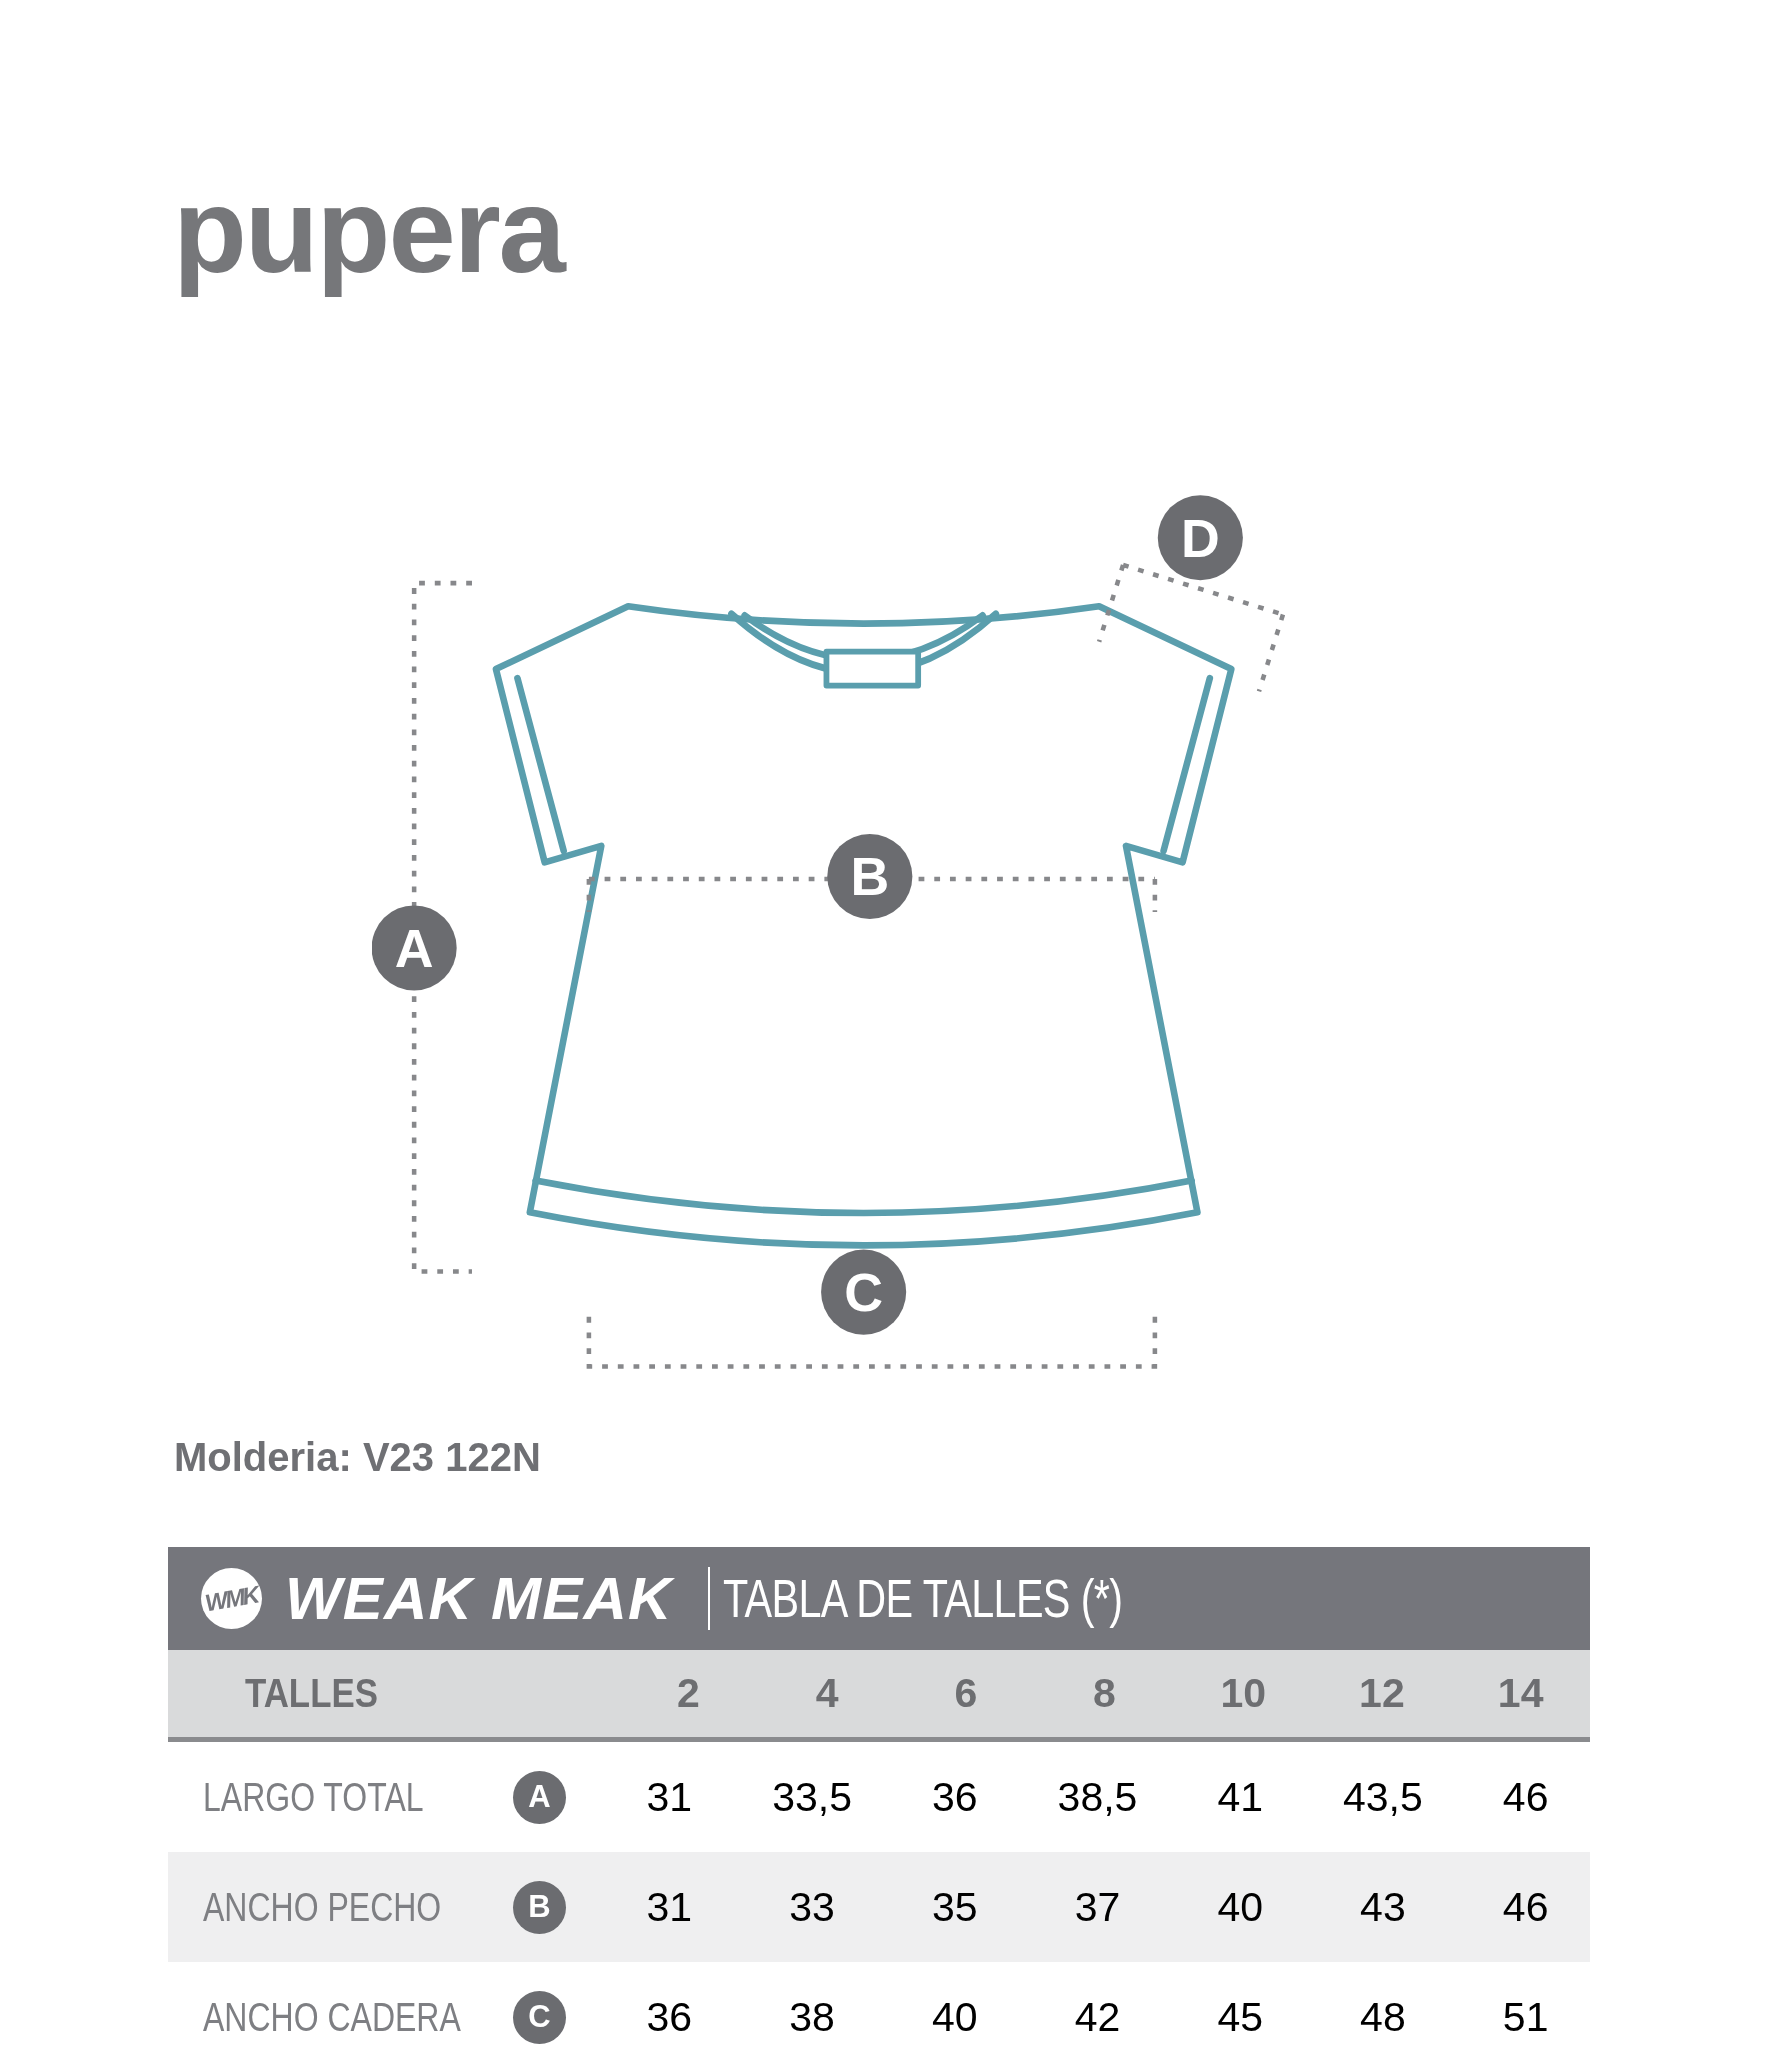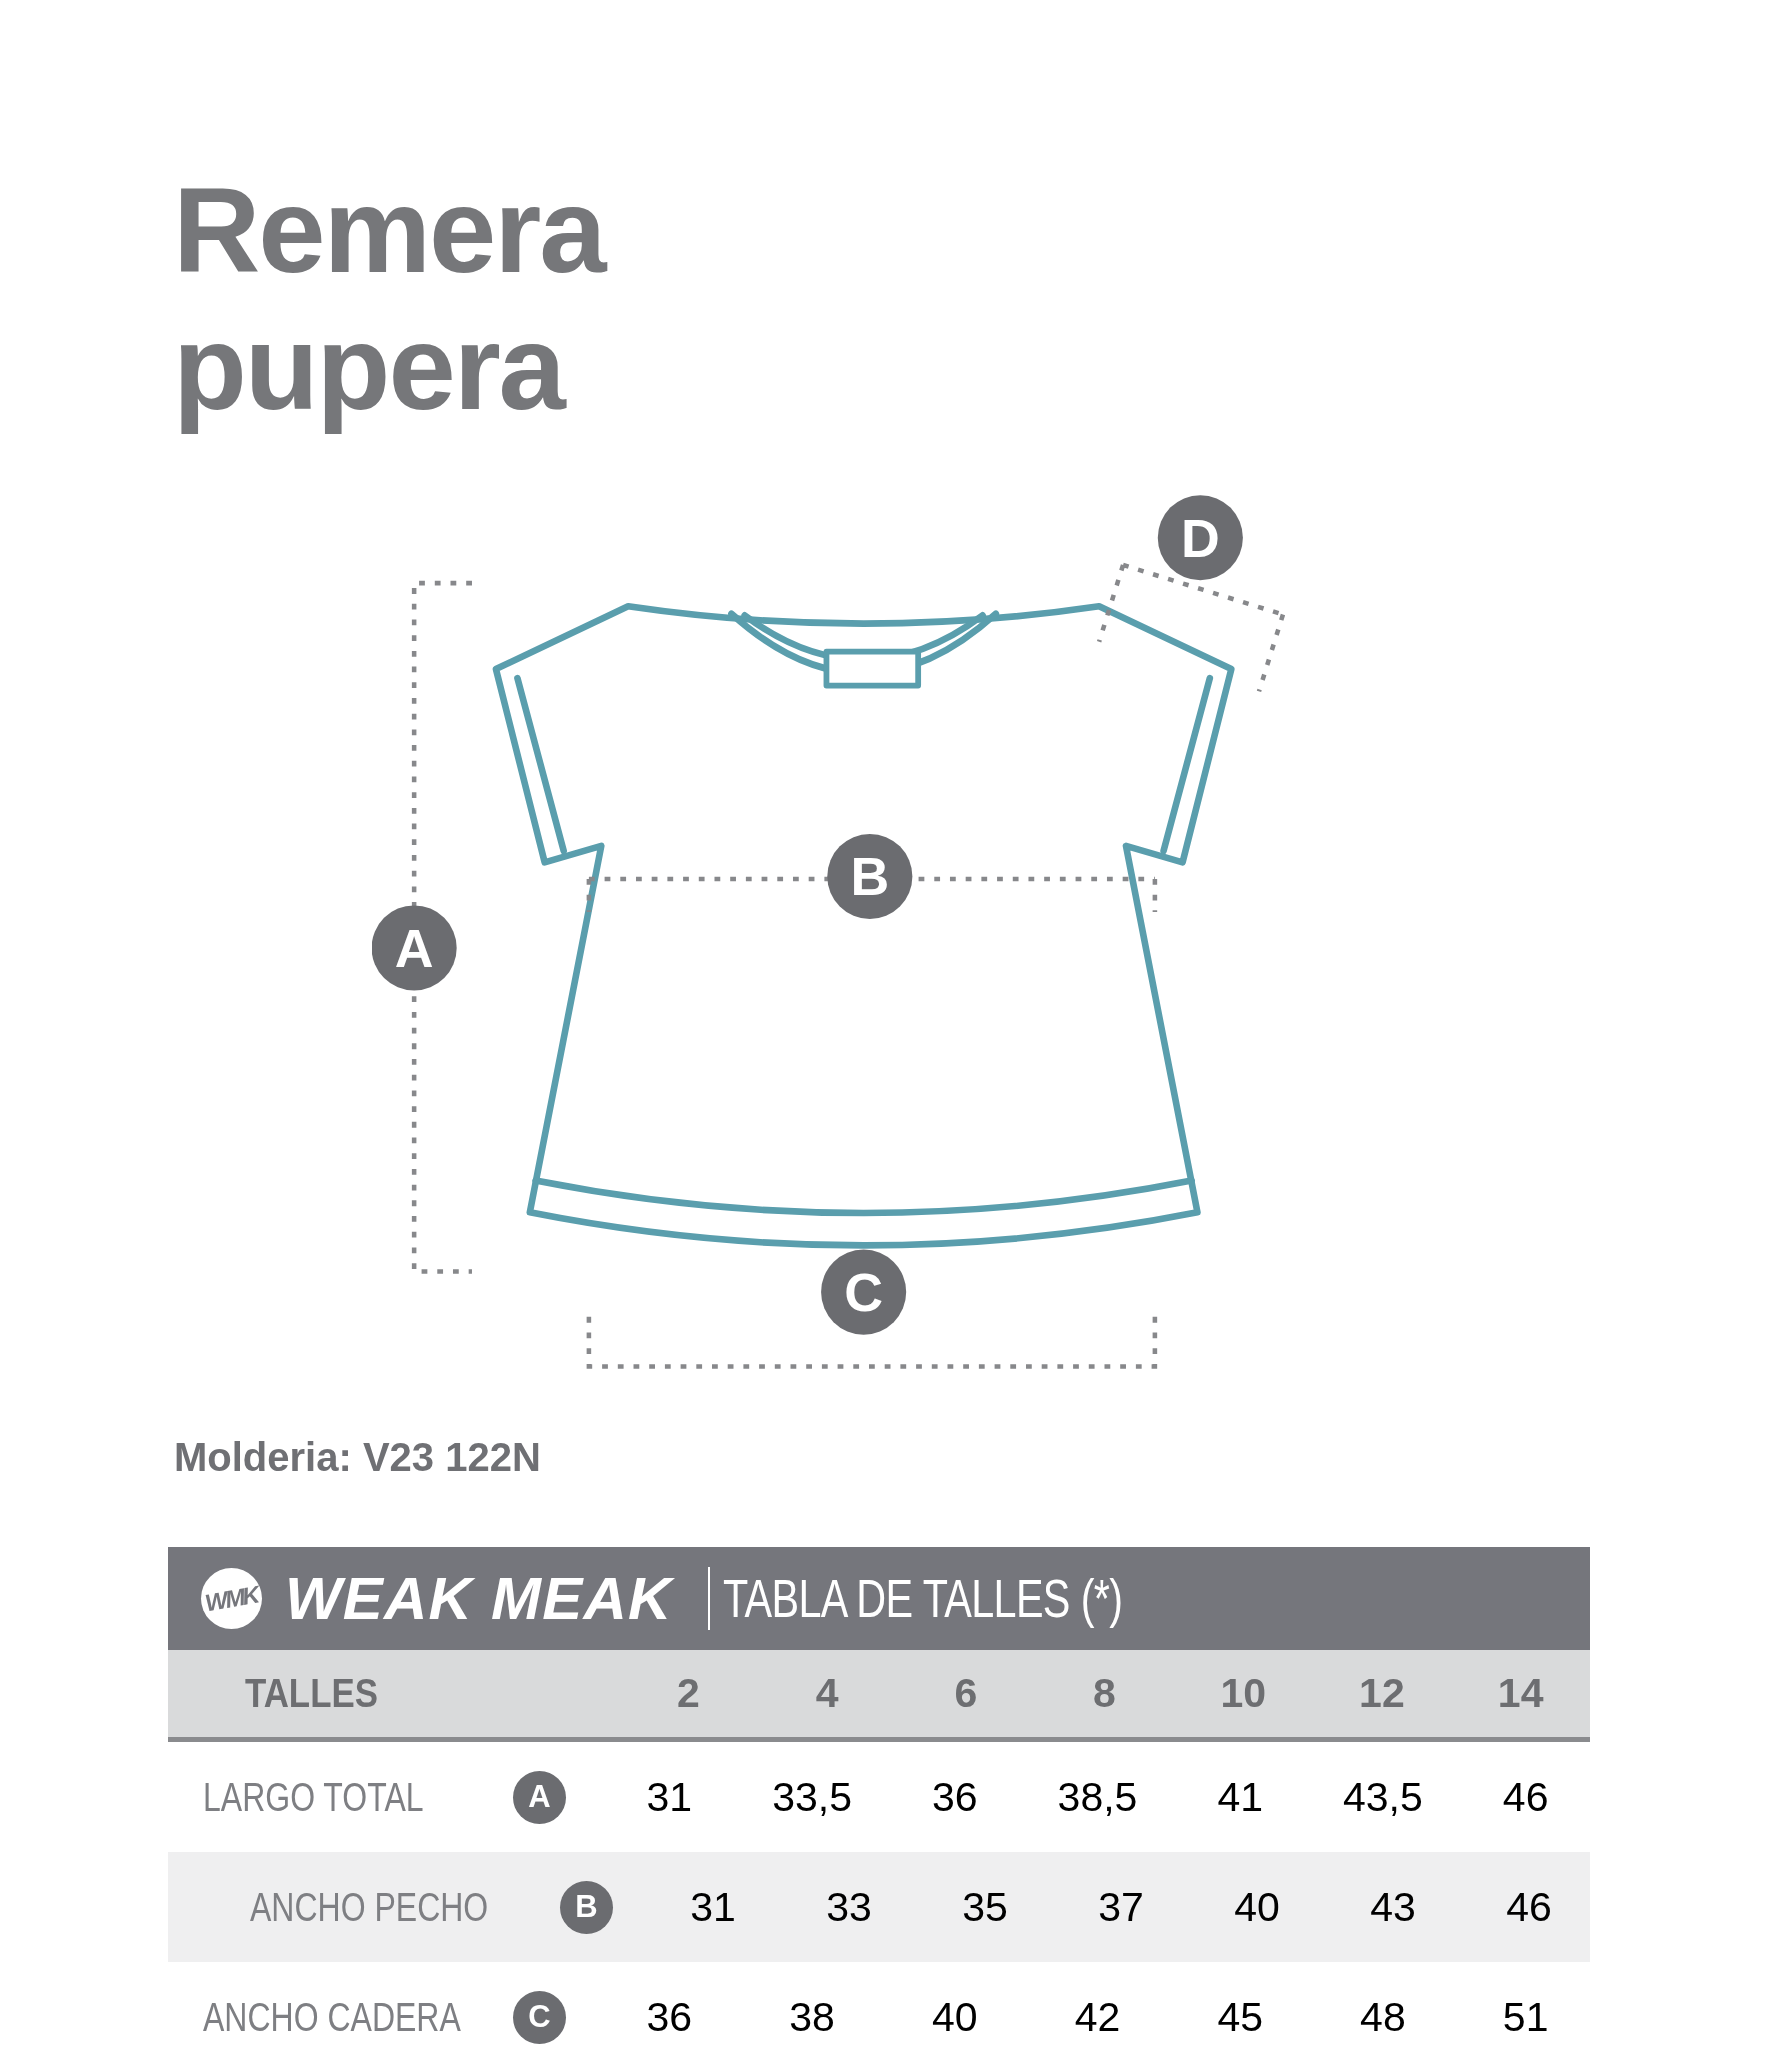--- a/index.html
+++ b/index.html
@@ -22,42 +22,41 @@
     letter-spacing:-2.5px; transform:rotate(-10deg); }
   .brand { color:#ffffff; font-size:60px; font-weight:bold; font-style:italic;
     margin-left:23px; letter-spacing:1.2px; white-space:nowrap; }
   .head-divider { width:1.7px; height:63px; background:#ffffff; margin-left:36px; flex:0 0 auto; }
   .tabla-title { color:#ffffff; font-size:53px; font-weight:400; margin-left:12.4px;
     display:inline-block; transform:scaleX(0.78); transform-origin:0 50%; letter-spacing:-0.8px; white-space:nowrap; }
 
   .trow { display:grid; grid-template-columns:306px 103px repeat(7,1fr); align-items:center; }
   .row-sizes { height:92px; background:#d9dadb; border-bottom:5px solid #8a8b8e;padding-left:42px; }
   .data-row { height:110px; background:#ffffff;gap:14px; }
-  .data-row.alt { background:#efeff0;padding-left:47px; }
+  .data-row.alt { background:#efeff0; }
 
   .lbl { padding-left:35px; overflow:visible; white-space:nowrap; }
   .lbl-inner { display:inline-block; transform:scaleX(0.8); transform-origin:0 50%;
     font-size:40px; color:#7e7f83; white-space:nowrap; }
   .row-sizes .lbl-inner { transform:scaleX(0.85); font-weight:bold; color:#6d6e71; font-size:41px; }
 
   .badge { width:53px; height:53px; border-radius:50%; background:#6b6c70; color:#ffffff;
     font-weight:bold; font-size:31px; display:flex; align-items:center; justify-content:center;
     justify-self:center; }
 
   .cell { text-align:center; font-size:41px; color:#000000; }
   .row-sizes .cell { color:#6d6e71; font-weight:bold; }
 
   svg text.marker-letter { fill:#ffffff; font-weight:bold; font-size:130px;
     font-family:"Liberation Sans","DejaVu Sans",sans-serif; }
 </style>
 </head>
 <body>
 
 <div class="page-title">
-  <div>Remera</div>
   <div>pupera</div>
 </div>
 
 <div class="diagram-wrap">
   <svg width="975" height="934" viewBox="900 1170 2360 2260">
 
     <g stroke="#5a9ead" stroke-width="16" fill="none" stroke-linejoin="round" stroke-linecap="round">
       <path fill="#ffffff" d="M 1520,1468
         L 1200,1620 L 1318,2088 L 1455,2048
         L 1282,2935 Q 2090,3095 2898,2935

